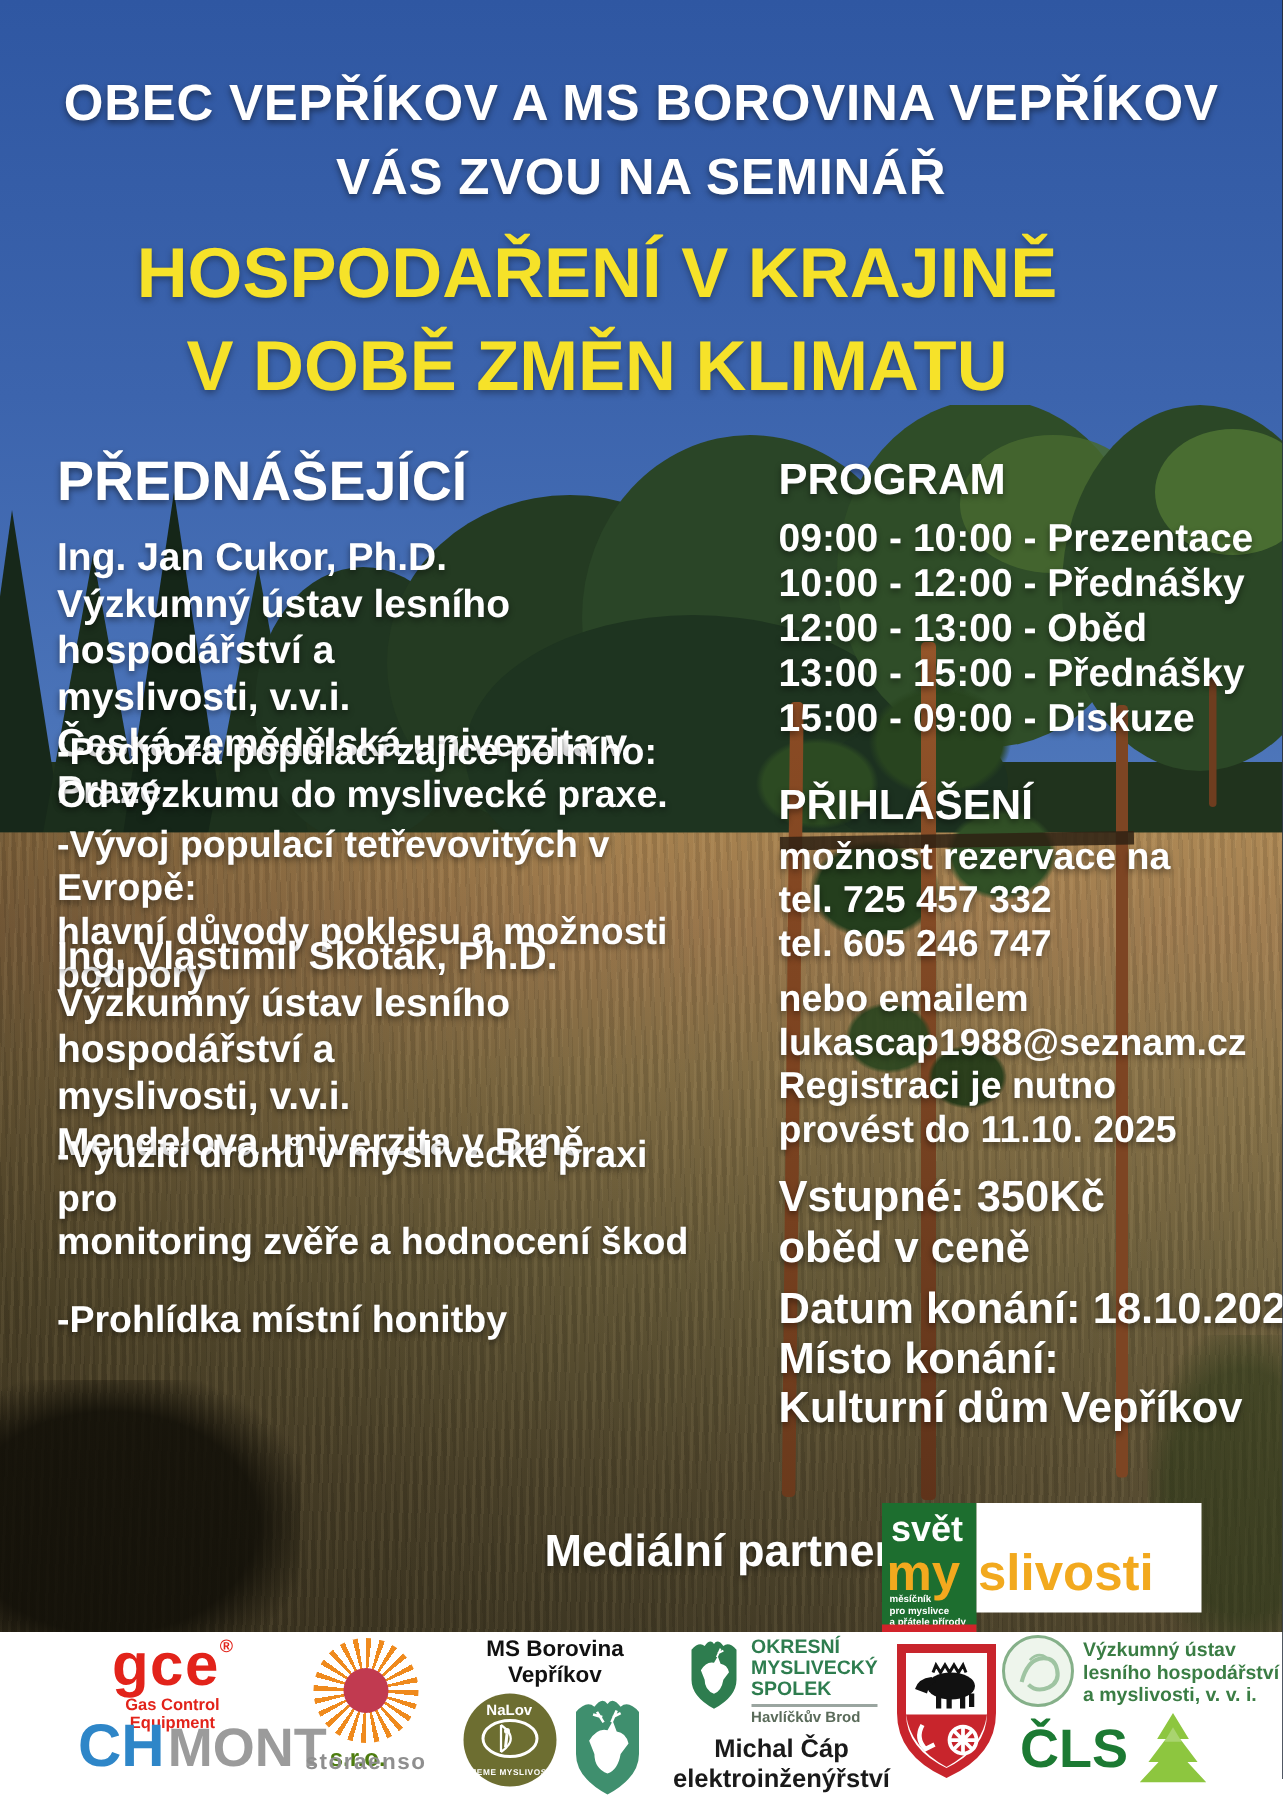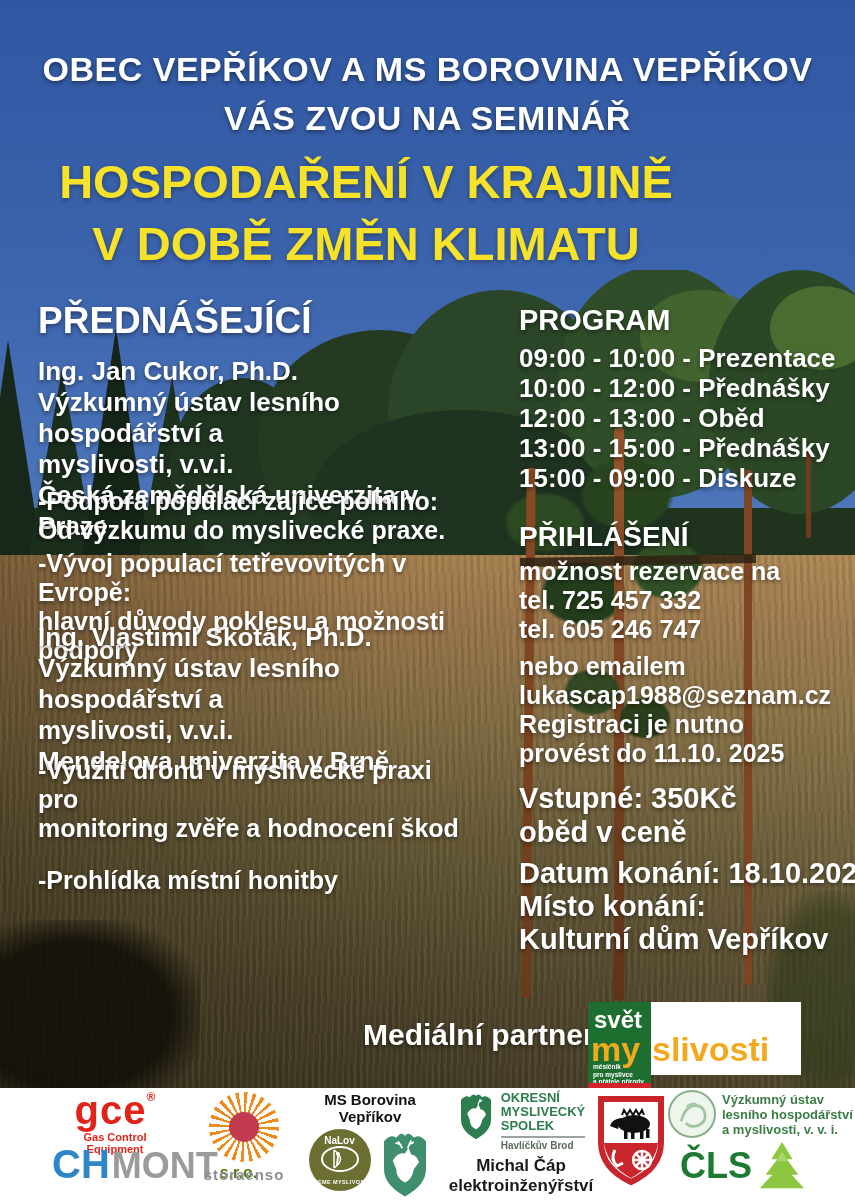--- a/index.html
+++ b/index.html
@@ -36,21 +36,21 @@
   .stake{position:absolute;border-radius:3px;}
   .stake1{left:524px;top:468px;width:9px;height:530px;background:linear-gradient(180deg,#8a4b24,#6b3a1c);transform:rotate(.6deg);}
   .stake2{left:614px;top:428px;width:10px;height:572px;background:linear-gradient(180deg,#94552a,#5f331a);}
   .stake3{left:744px;top:470px;width:8px;height:515px;background:#7d4523;}
   .stake4{left:806px;top:452px;width:5px;height:86px;background:#6e3d1f;}
   .crossbar{position:absolute;left:520px;top:556px;width:236px;height:9px;background:#2e2113;opacity:.85;transform:rotate(-1deg);}
   
   .wh{color:#fff;text-shadow:0 2px 4px rgba(0,0,0,.45);z-index:5;}
   .hline{left:0;width:855px;text-align:center;font-weight:700;font-size:34px;letter-spacing:.5px;}
   .h1{top:50px;} .h2{top:99px;}
-  .tline{left:0;width:732px;text-align:center;font-weight:700;font-size:47px;color:#f6e229;text-shadow:0 2px 5px rgba(0,0,0,.35);z-index:5;}
+  .tline{left:0;width:732px;text-align:center;font-weight:700;font-size:47px;color:#f6e229;text-shadow:0 2px 5px rgba(0,0,0,.35);z-index:5;padding-left:32px;}
   .t1{top:154px;} .t2{top:216px;}
   .colL{left:38px;width:432px;}
   .colR{left:477px;width:365px;margin-left:42px;}
   .sec-head{font-weight:700;font-size:37px;}
   .line{display:block;}
   .b27{font-size:26px;font-weight:700;line-height:31px;}
   .b25{font-size:25px;font-weight:600;line-height:29px;}
   .p26{font-size:26px;font-weight:700;line-height:30px;}
   .r25{font-size:25px;font-weight:600;line-height:29px;}
   .big29{font-size:29px;font-weight:700;line-height:34px;}

